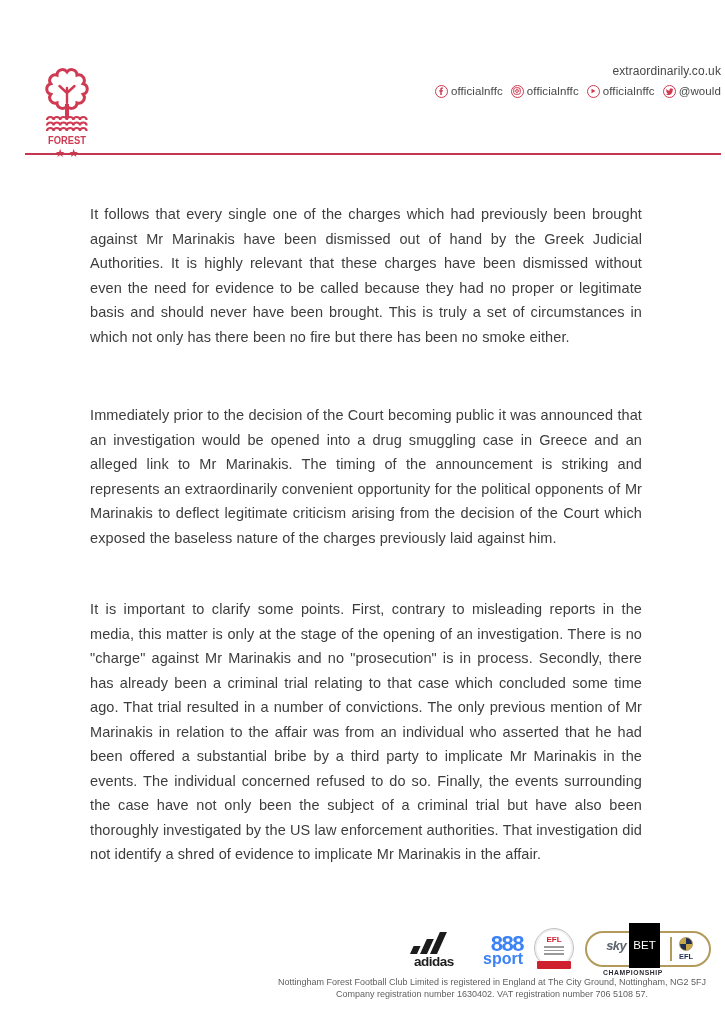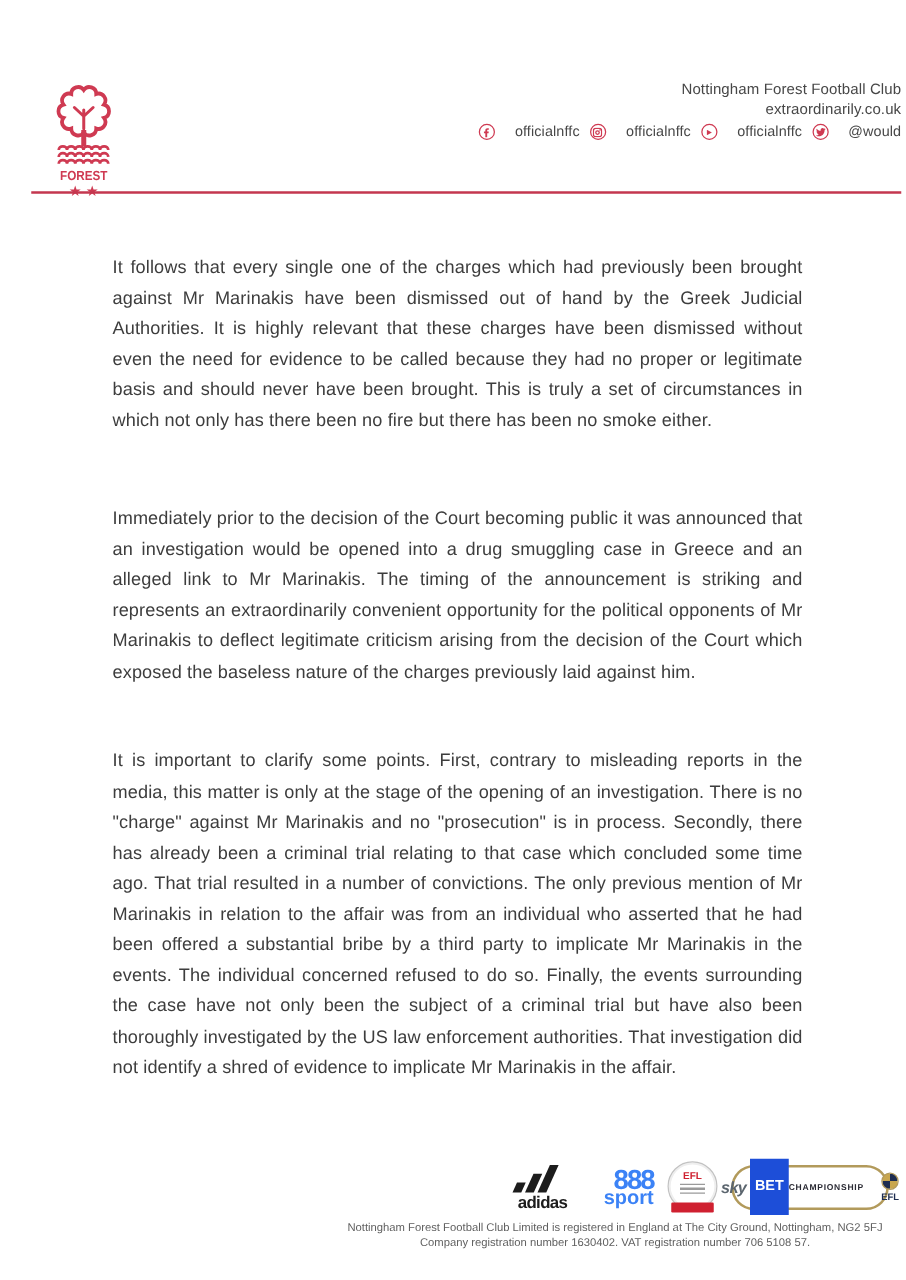--- a/index.html
+++ b/index.html
@@ -9,21 +9,21 @@
     background:#ffffff; overflow:hidden;
     font-family:"Liberation Sans", sans-serif;
   }
   
   .crest { position:absolute; left:36px; top:67px; width:62px; height:94px;text-align:center; }
   .addr {
     position:absolute; top:64px; right:4px; text-align:right;
     font-size:12px; line-height:15.5px; color:#474747; letter-spacing:0.1px;
   }
   .social { display:flex; justify-content:flex-end; align-items:center; gap:8px; margin-top:4px; font-size:11.5px; color:#474747; }
-  .soc { display:inline-flex; gap:16px; }
+  .soc { display:inline-flex; align-items:center; gap:3px; }
   .ic {
     width:13px; height:13px; border:1.2px solid #cf3a52; border-radius:50%;
     display:inline-flex; align-items:center; justify-content:center; color:#cf3a52; flex:0 0 auto;
   }
   .rule { position:absolute; top:153px; left:25px; width:696px; height:2px; background:#c4374f; }
   
   .letter {
     position:absolute; left:90px; top:186px; width:552px;
     font-size:14.5px; line-height:24.5px; color:#3d3d3d;
     text-align:justify; letter-spacing:0.1px;
@@ -43,24 +43,24 @@
     display:flex; flex-direction:column; align-items:center; padding-top:6px;
     box-shadow:0 0 0 1.5px #eee inset;
   }
   .badge .efl-word { font-size:8px; font-weight:bold; color:#cf2030; line-height:9px; }
   .badge .bar { width:20px; height:1.5px; background:#9a9a9a; margin-top:2px; }
   .badge .ribbon { position:absolute; left:4px; bottom:2px; width:34px; height:8px; background:#cf2030; border-radius:1px; }
   .skybet {
     width:126px; height:36px; border:2px solid #b29a5b; border-radius:18px; background:#fff;
     display:flex; align-items:center; justify-content:center; gap:7px; padding:0 9px;
   }
-  .sb-left { display:flex; align-items:center; }
+  .sb-left { display:flex; flex-direction:column; align-items:center; }
   .sb-row { display:flex; align-items:center; gap:3px; }
   .sb-sky { font-size:13px; font-weight:bold; font-style:italic; color:#5b656e; letter-spacing:-0.5px; }
-  .sb-bet { font-size:11.5px; font-weight:bold; color:#fff; background:#1d4ed8; padding:16px 4px; line-height:13px; }
+  .sb-bet { font-size:11.5px; font-weight:normal; color:#fff; background:#000000; padding:16px 4px; line-height:13px; }
   .sb-champ { font-size:6.8px; font-weight:bold; color:#2a2a33; letter-spacing:0.6px; margin-top:1px; }
   .sb-div { width:2px; height:24px; background:#b29a5b; }
   .sb-right { display:flex; flex-direction:column; align-items:center; }
   .sb-ball {
     width:14px; height:14px; border-radius:50%; border:1px solid #b29a5b;
     background:conic-gradient(#1e2d50 0 90deg,#c9a64d 90deg 180deg,#1e2d50 180deg 270deg,#c9a64d 270deg);
   }
   .sb-efl { font-size:7.5px; font-weight:bold; color:#1e2d50; margin-top:1px; }
   .adidas-block { width:60px; }
   
@@ -83,21 +83,20 @@
         <path d="M29,37 h4 v13 h-4 z" fill="#cf3a52"></path>
         <path d="M11,53 a3.3,3 0 0 1 6.6,0 a3.3,3 0 0 1 6.6,0 a3.3,3 0 0 1 6.6,0 a3.3,3 0 0 1 6.6,0 a3.3,3 0 0 1 6.6,0 a3.3,3 0 0 1 6.6,0" fill="none" stroke="#cf3a52" stroke-width="2.2"></path>
         <path d="M11,58.5 a3.3,3 0 0 1 6.6,0 a3.3,3 0 0 1 6.6,0 a3.3,3 0 0 1 6.6,0 a3.3,3 0 0 1 6.6,0 a3.3,3 0 0 1 6.6,0 a3.3,3 0 0 1 6.6,0" fill="none" stroke="#cf3a52" stroke-width="2.2"></path>
         <path d="M11,64 a3.3,3 0 0 1 6.6,0 a3.3,3 0 0 1 6.6,0 a3.3,3 0 0 1 6.6,0 a3.3,3 0 0 1 6.6,0 a3.3,3 0 0 1 6.6,0 a3.3,3 0 0 1 6.6,0" fill="none" stroke="#cf3a52" stroke-width="2.2"></path>
         <text x="31" y="77" text-anchor="middle" font-family="Liberation Sans, sans-serif" font-size="10.5" font-weight="bold" fill="#cf3a52" textLength="38" lengthAdjust="spacingAndGlyphs">FOREST</text>
         <text x="31" y="90" text-anchor="middle" font-family="Liberation Sans, sans-serif" font-size="11.5" fill="#cf3a52">★ ★</text>
       </svg>
     </div>
 
     <div class="addr">
-      <div>Nottingham Forest Football Club</div>
       <div>extraordinarily.co.uk</div>
 
       <div class="social">
         <span class="soc">
           <span class="ic">
             <svg width="8" height="8" viewBox="0 0 16 16">
                 <path fill="currentColor" d="M9.5 16V9h2.2l.3-2.6H9.5V4.8c0-.8.2-1.3 1.3-1.3h1.3V1.1C11.9 1 11 1 10 1 7.9 1 6.5 2.3 6.5 4.6v1.8H4.3V9h2.2v7h3z"></path>
               </svg>
           </span>
           <span>officialnffc</span>

